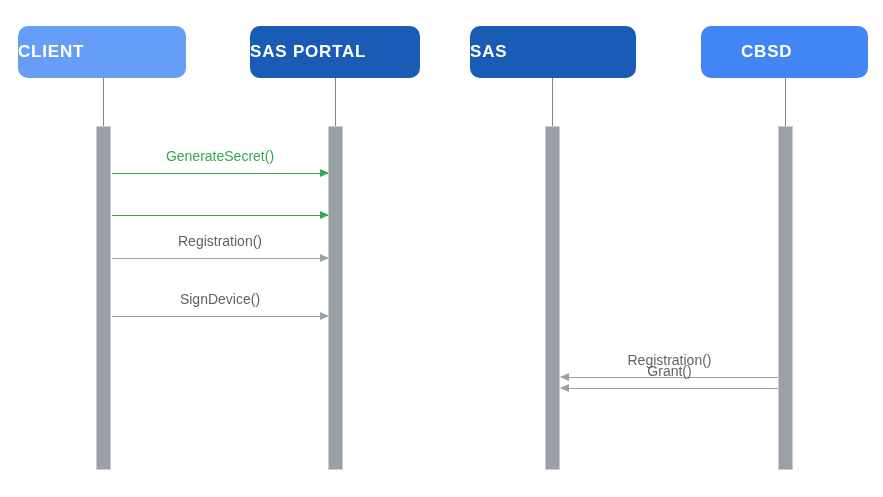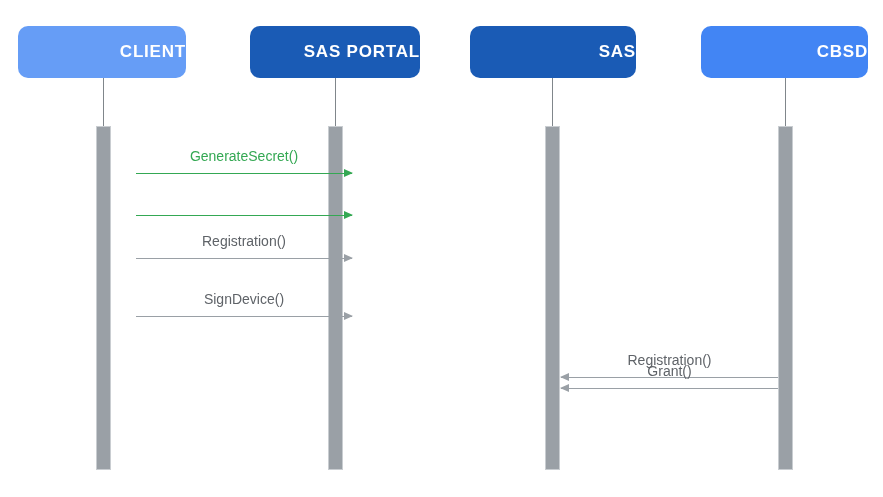--- a/index.html
+++ b/index.html
@@ -26,32 +26,32 @@
   }
 
   
   .actor-box {
     position: absolute;
     top: 26px;
     height: 52px;
     border-radius: 10px;
     display: flex;
     align-items: center;
-    justify-content: flex-end;
+    justify-content: flex-start;
     color: #ffffff;
     font-weight: 700;
     font-size: 17px;
     letter-spacing: 0.8px;
   }
   .fill-light { background: var(--actor-light); }
   .fill-dark  { background: var(--actor-dark); }
   .fill-mid   { background: var(--actor-mid); padding-left: 40px; }
 
   .box-client  { left: 18px;  width: 168px; }
-  .box-portal  { left: 250px; width: 170px; padding-left: 16px; }
+  .box-portal  { left: 250px; width: 170px; }
   .box-sas     { left: 470px; width: 166px; }
   .box-cbsd    { left: 701px; width: 167px; }
 
   
   .lifeline {
     position: absolute;
     top: 78px;
     width: 1px;
     height: 48px;
     background: var(--lifeline-gray);
@@ -73,21 +73,21 @@
   .bar-client { left: 96px; }
   .bar-portal { left: 328px; }
   .bar-sas    { left: 545px; }
   .bar-cbsd   { left: 778px; }
 
   
   .message {
     position: absolute;
     height: 27px;
   }
-  .msg-left-group  { left: 112px; width: 216px; margin-left: 24px; }
+  .msg-left-group  { left: 112px; width: 216px; }
   .msg-right-group { left: 561px; width: 217px; }
   .m1 { top: 147px; }
   .m2 { top: 189px; }
   .m3 { top: 232px; }
   .m4 { top: 290px; }
   .m5 { top: 319px; margin-top: 32px; }
   .m6 { top: 362px; }
 
   .msg-label {
     display: block;

